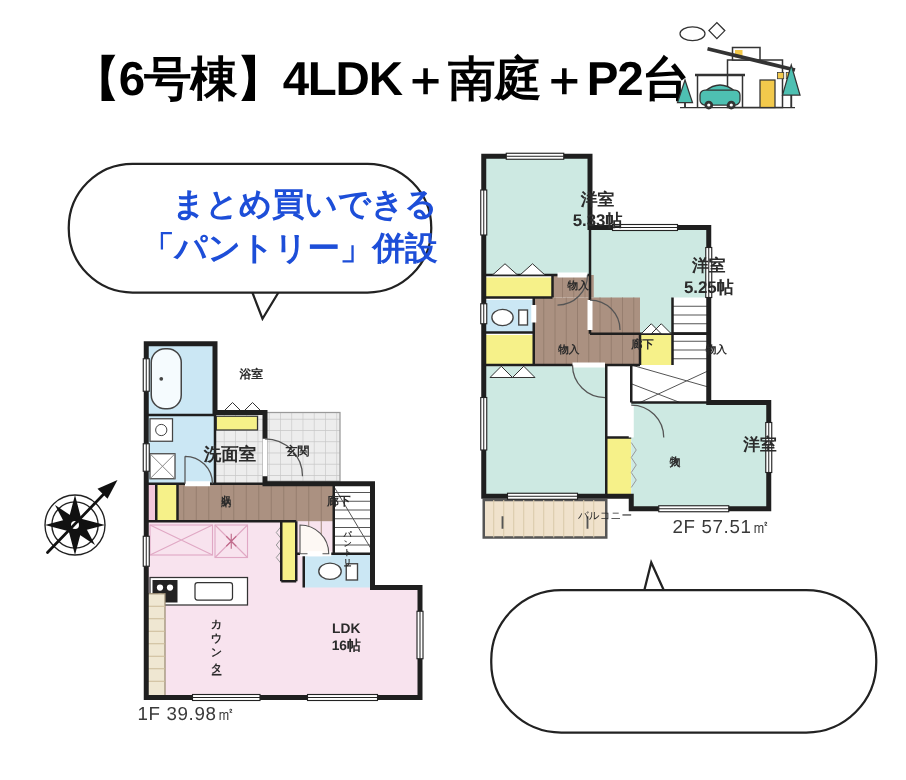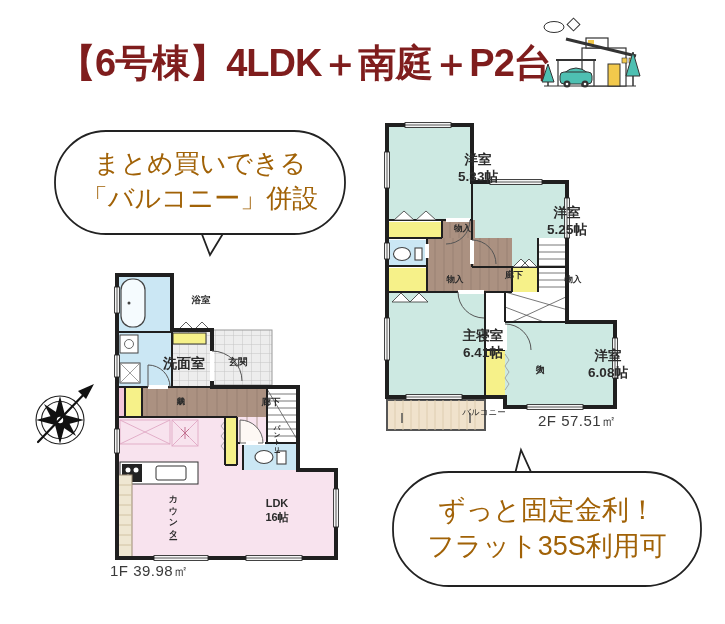--- a/index.html
+++ b/index.html
@@ -1,24 +1,24 @@
 <!DOCTYPE html>
 <html><head>
 <meta charset="utf-8">
 <style>
   html,body{margin:0;padding:0;background:#fff;}
   .canvas{position:relative;width:725px;height:624px;background:#fff;overflow:hidden;
           font-family:"Liberation Sans","DejaVu Sans",sans-serif;color:#2b2b2b;}
   .abs{position:absolute;}
   .title{position:absolute;left:58px;top:38px;margin:0;font-size:38px;font-weight:700;
-         color:#7f1d1d;letter-spacing:-1px;white-space:nowrap;}
+         color:#000000;letter-spacing:-1px;white-space:nowrap;}
   .bubble{position:absolute;}
   .bubble svg{position:absolute;left:0;top:0;}
-  .bubble-text{position:absolute;left:0;width:100%;text-align:center;font-weight:400;
-               color:#a16207;font-size:26px;line-height:1.35;}
+  .bubble-text{position:absolute;left:0;width:100%;text-align:right;font-weight:700;
+               color:#1d4ed8;font-size:26px;line-height:1.35;}
   .plan{position:absolute;}
   .plan svg{position:absolute;left:0;top:0;}
   .rlabel{position:absolute;text-align:center;color:#2b2b2b;font-weight:700;line-height:1.25;padding-left:48px;}
   .rlabel .ln{display:block;}
   .vert{writing-mode:vertical-rl;text-orientation:upright;letter-spacing:1px;}
   .arealabel{position:absolute;font-size:15px;font-weight:400;color:#3a3a3a;letter-spacing:0.5px;white-space:nowrap;}
 </style>
 </head>
 <body>
 
@@ -53,21 +53,21 @@
     </svg>
   </div>
 
   <div class="bubble" style="left:50px;top:126px;width:300px;height:132px;">
     <svg width="300" height="132" viewBox="0 0 300 132">
       <polygon points="148,98 160,129 180,96" fill="#fff" stroke="#222" stroke-width="1.8"></polygon>
       <rect x="5" y="5" width="290" height="103" rx="51" fill="#fff" stroke="#222" stroke-width="1.8"></rect>
     </svg>
     <div class="bubble-text" style="top:20px;">
       <div>まとめ買いできる</div>
-      <div>「バルコニー」併設</div>
+      <div>「パントリー」併設</div>
     </div>
   </div>
 
   <div class="plan" style="left:372px;top:110px;width:268px;height:335px;">
     <svg width="268" height="335" viewBox="0 0 268 335">
 
       <rect x="15" y="15" width="85" height="95" fill="#cde9e2"></rect>
       <rect x="100" y="72" width="95" height="85" fill="#cde9e2"></rect>
       <rect x="70" y="110" width="33" height="18" fill="#ab9181"></rect>
       <rect x="55" y="128" width="85" height="54" fill="#ab9181"></rect>
@@ -126,27 +126,22 @@
       <path d="M133,244L137,250L133,256L137,262L133,268L137,274L133,280" fill="none" stroke="#999" stroke-width="0.8"></path>
     </svg>
     <div class="rlabel" style="left:14px;top:42px;width:88px;font-size:13.5px;">
       <span class="ln">洋室</span>
       <span class="ln">5.33帖</span>
     </div>
     <div class="rlabel" style="left:99px;top:95px;width:96px;font-size:13.5px;">
       <span class="ln">洋室</span>
       <span class="ln">5.25帖</span>
     </div>
-    <div class="rlabel" style="left:13px;top:218px;width:100px;font-size:13.5px;">
-      <span class="ln">主寝室</span>
-      <span class="ln">6.41帖</span>
-    </div>
     <div class="rlabel" style="left:134px;top:238px;width:108px;font-size:13.5px;">
       <span class="ln">洋室</span>
-      <span class="ln">6.08帖</span>
     </div>
     <div class="rlabel" style="left:74px;top:160px;width:40px;font-size:9px;">廊下</div>
     <div class="rlabel" style="left:15px;top:113px;width:55px;font-size:8.5px;">物入</div>
     <div class="rlabel" style="left:13px;top:164px;width:44px;font-size:8.5px;">物入</div>
     <div class="rlabel" style="left:139px;top:164px;width:28px;font-size:8.5px;">物入</div>
     <div class="rlabel vert" style="left:115px;top:247px;font-size:8.5px;">物入</div>
     <div class="rlabel" style="left:28px;top:297px;width:72px;font-size:8.5px;font-weight:400;text-align:center;">バルコニー</div>
     <div class="arealabel" style="left:166px;top:302px;">2F 57.51㎡</div>
   </div>
 
@@ -258,19 +253,15 @@
       <path d="M14,64L66,10" stroke="#111" stroke-width="2.2" stroke-linecap="round"></path>
       <polygon points="70,6 54,13 62,21" fill="#111"></polygon>
     </svg>
   </div>
 
   <div class="bubble" style="left:388px;top:446px;width:318px;height:150px;">
     <svg width="318" height="150" viewBox="0 0 318 150">
       <polygon points="122,48 133,4 152,46" fill="#fff" stroke="#222" stroke-width="1.8"></polygon>
       <rect x="5" y="26" width="308" height="114" rx="56" fill="#fff" stroke="#222" stroke-width="1.8"></rect>
     </svg>
-    <div class="bubble-text" style="top:46px;font-size:27px;">
-      <div>ずっと固定金利！</div>
-      <div>フラット35S利用可</div>
-    </div>
   </div>
 
 </div>
 
 </body></html>

